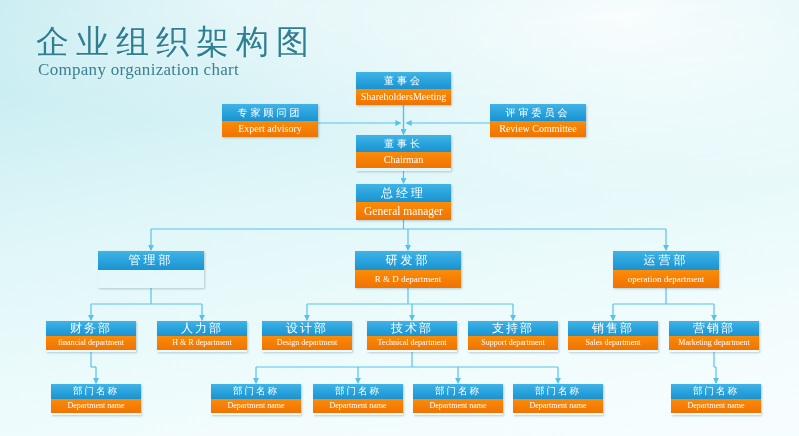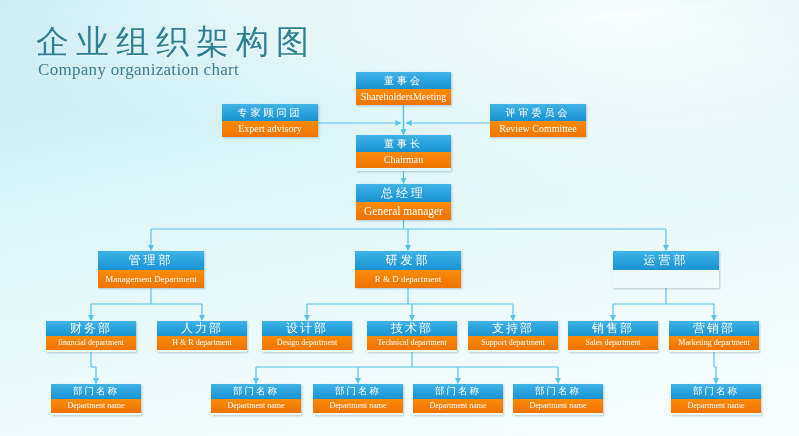--- a/index.html
+++ b/index.html
@@ -173,28 +173,28 @@
       <div class="node tier-top" style="left: 356px; top: 135px; width: 95px; height: 36px;">
         <span class="cn">董事长</span>
         <span class="en">Chairman</span>
       </div>
       <div class="node tier-mid" style="left: 356px; top: 184px; width: 95px; height: 36px;">
         <span class="cn">总经理</span>
         <span class="en">General manager</span>
       </div>
       <div class="node tier-dept" style="left: 98px; top: 251px; width: 106px; height: 37px; text-align: center;">
         <span class="cn">管理部</span>
-        <span class="en">Management Department</span>
       </div>
       <div class="node tier-dept" style="left: 355px; top: 251px; width: 106px; height: 37px;">
         <span class="cn">研发部</span>
         <span class="en">R &amp; D department</span>
       </div>
       <div class="node tier-dept" style="left: 613px; top: 251px; width: 106px; height: 37px;">
         <span class="cn">运营部</span>
+        <span class="en">operation department</span>
       </div>
       <div class="node tier-sub" style="left: 46px; top: 321px; width: 90px; height: 31px;">
         <span class="cn">财务部</span>
         <span class="en">financial department</span>
       </div>
       <div class="node tier-sub" style="left: 157px; top: 321px; width: 90px; height: 31px;">
         <span class="cn">人力部</span>
         <span class="en">H &amp; R department</span>
       </div>
       <div class="node tier-sub" style="left: 262px; top: 321px; width: 90px; height: 31px;">

